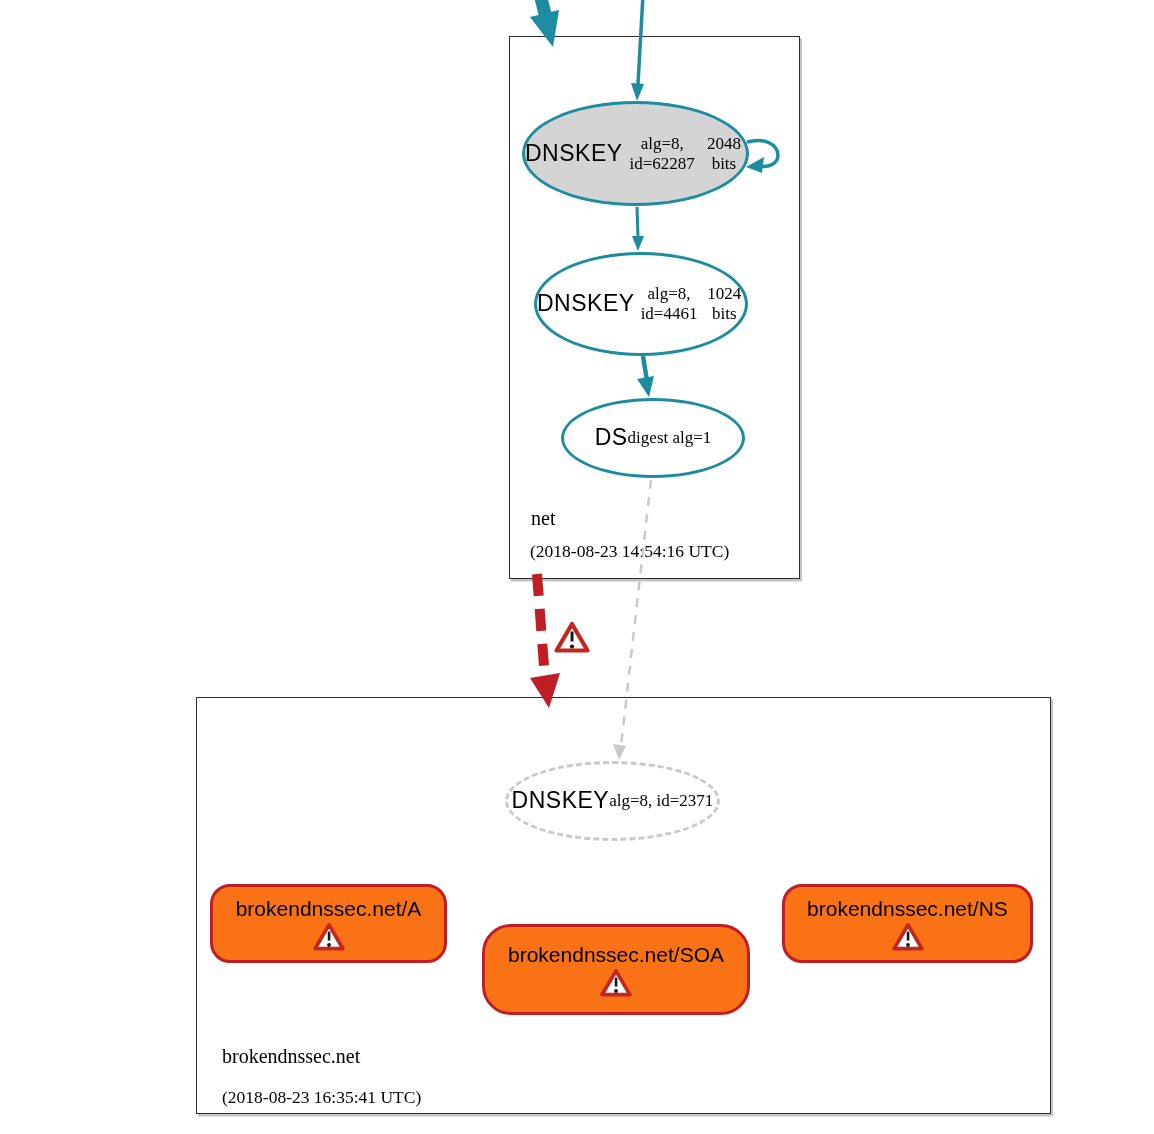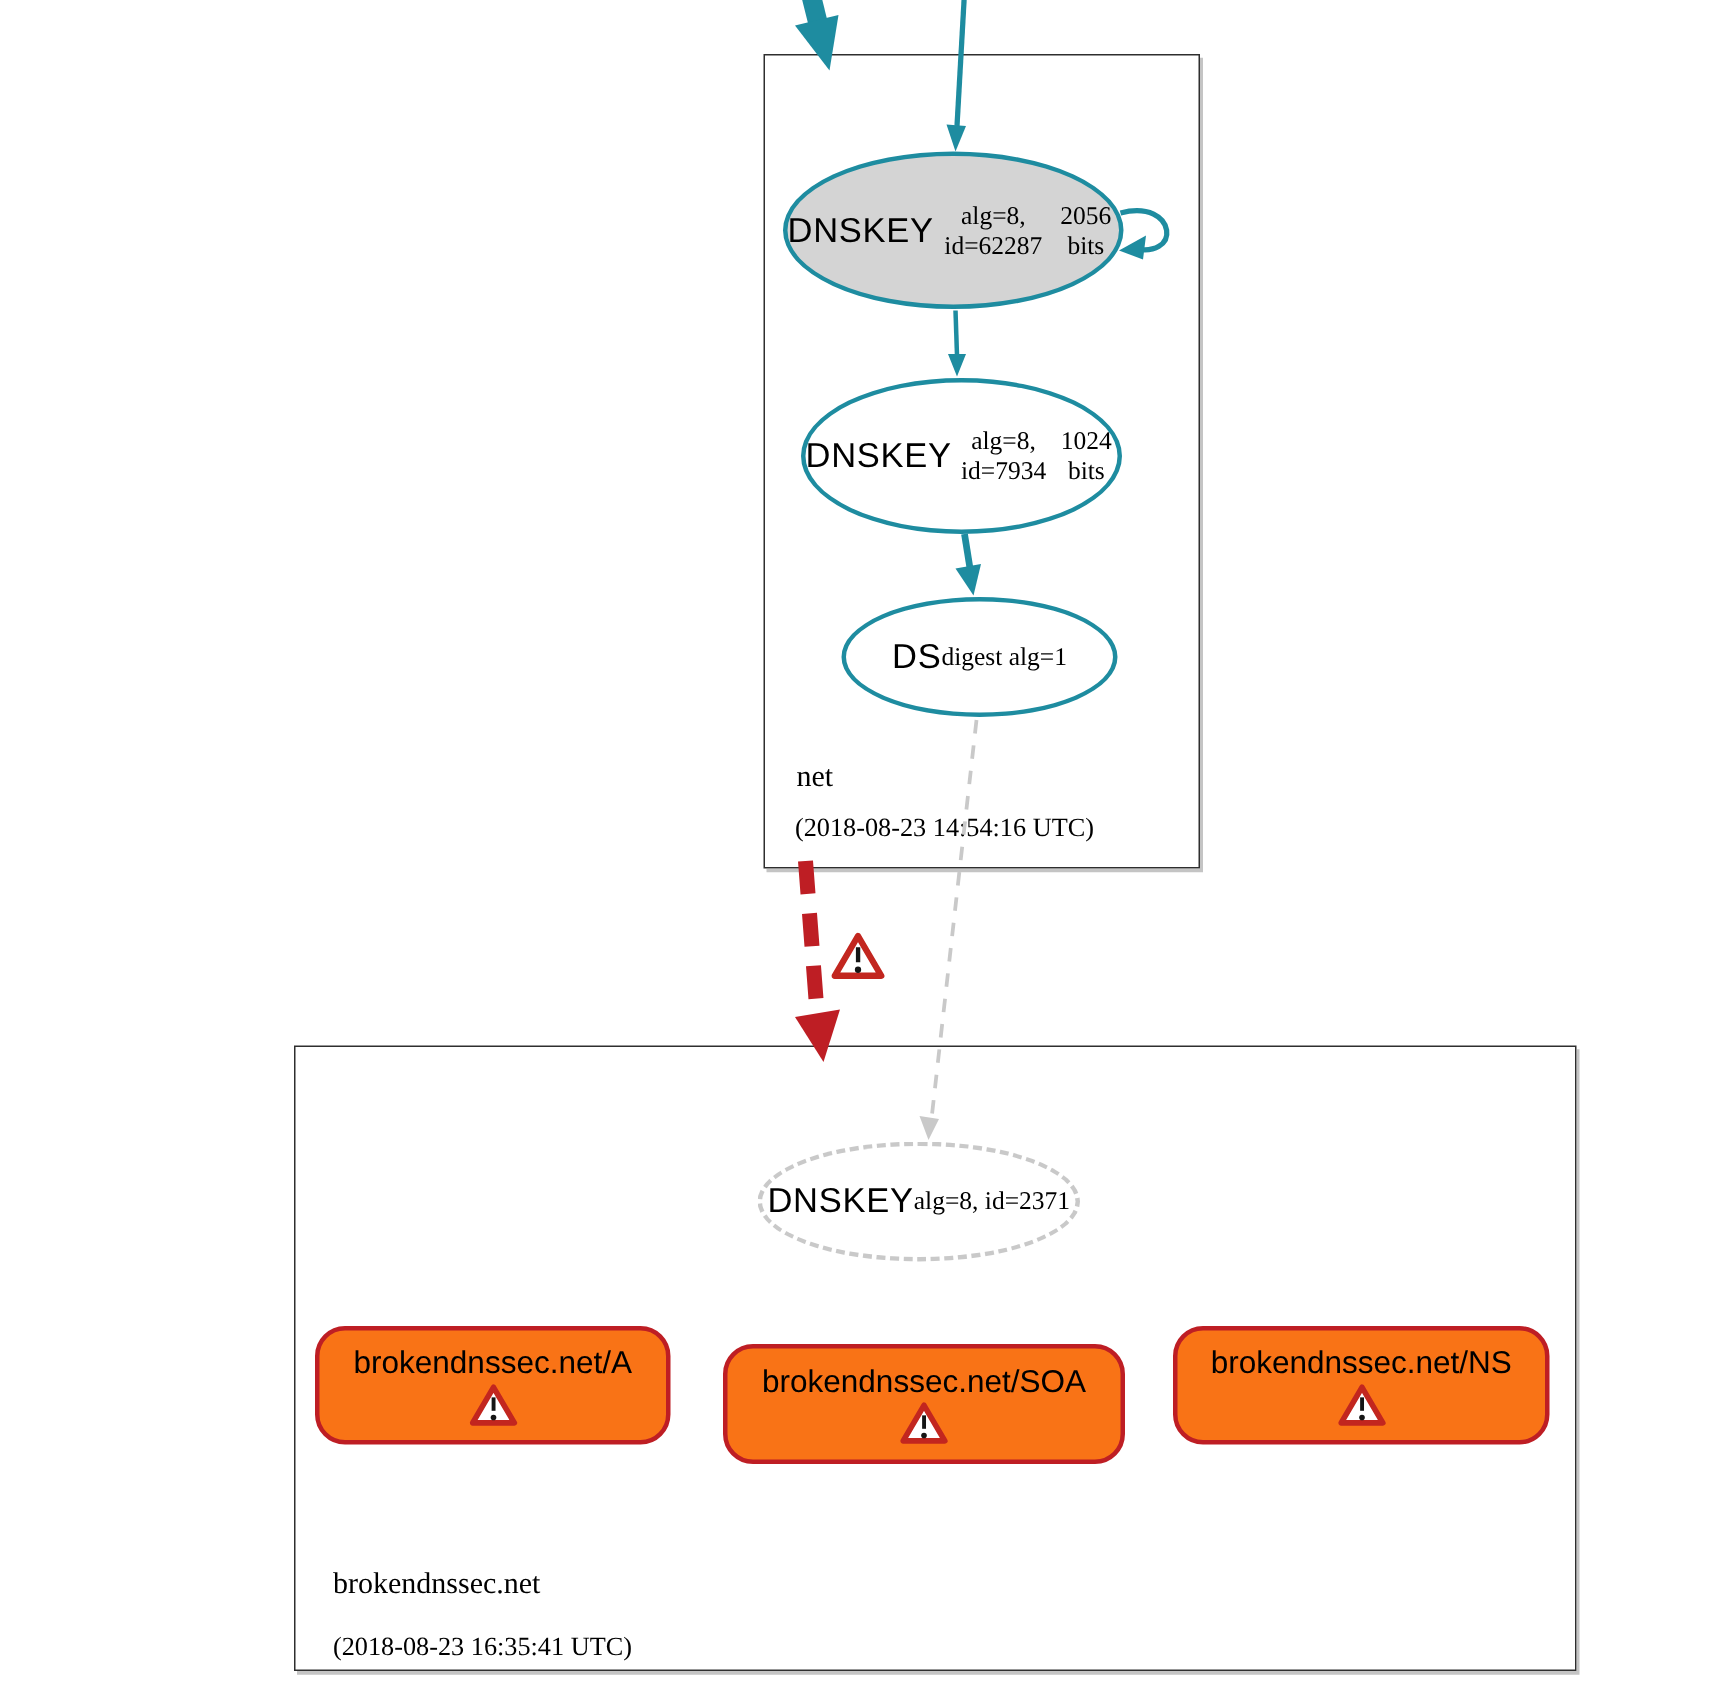--- a/index.html
+++ b/index.html
@@ -49,21 +49,21 @@
   }
   .node-title{font-size:23px;line-height:1.1;letter-spacing:.5px;}
   .node-detail{font-family:"Liberation Serif",serif;font-size:17px;line-height:1.15;}
   .rrset{
     position:absolute;z-index:3;box-sizing:border-box;background:#f97316;
     border:3px solid var(--bogus_red);border-radius:20px;
     display:flex;flex-direction:column;align-items:center;justify-content:center;
     padding-top:2px;
   }
   .rrset-a{left:210px;top:884px;width:237px;height:79px;}
-  .rrset-soa{left:482px;top:896px;width:268px;height:80px;}
+  .rrset-soa{left:482px;top:924px;width:268px;height:91px;border-radius:29px;}
   .rrset-ns{left:782px;top:884px;width:251px;height:79px;text-align:right;}
   .rrset-label{font-size:21px;line-height:1.1;}
   .warn-svg{display:block;}
   .warn-float{position:absolute;left:553px;top:620px;z-index:4;}
 </style>
 </head>
 <body>
 
 <div class="canvas">
 
@@ -117,26 +117,26 @@
 
   <svg class="warn-float warn-svg" width="38" height="34" viewBox="0 0 38 34">
     <path d="M19 4 L34.5 30.5 H3.5 Z" fill="#ffffff" stroke="#C2261F" stroke-width="4.2" stroke-linejoin="round"></path>
     <rect x="17.6" y="11.5" width="2.9" height="10" fill="#151515"></rect>
     <circle cx="19" cy="26.5" r="2.1" fill="#151515"></circle>
   </svg>
 
   <div class="node ellipse node-ksk">
     <div class="node-title">DNSKEY</div>
     <div class="node-detail">alg=8, id=62287</div>
-    <div class="node-detail">2056 bits</div>
+    <div class="node-detail">2048 bits</div>
   </div>
 
   <div class="node ellipse node-zsk">
     <div class="node-title">DNSKEY</div>
-    <div class="node-detail">alg=8, id=7934</div>
+    <div class="node-detail">alg=8, id=4461</div>
     <div class="node-detail">1024 bits</div>
   </div>
 
   <div class="node ellipse node-ds">
     <div class="node-title">DS</div>
     <div class="node-detail">digest alg=1</div>
   </div>
 
   <div class="node node-dnskey-broken">
     <div class="node-title">DNSKEY</div>

